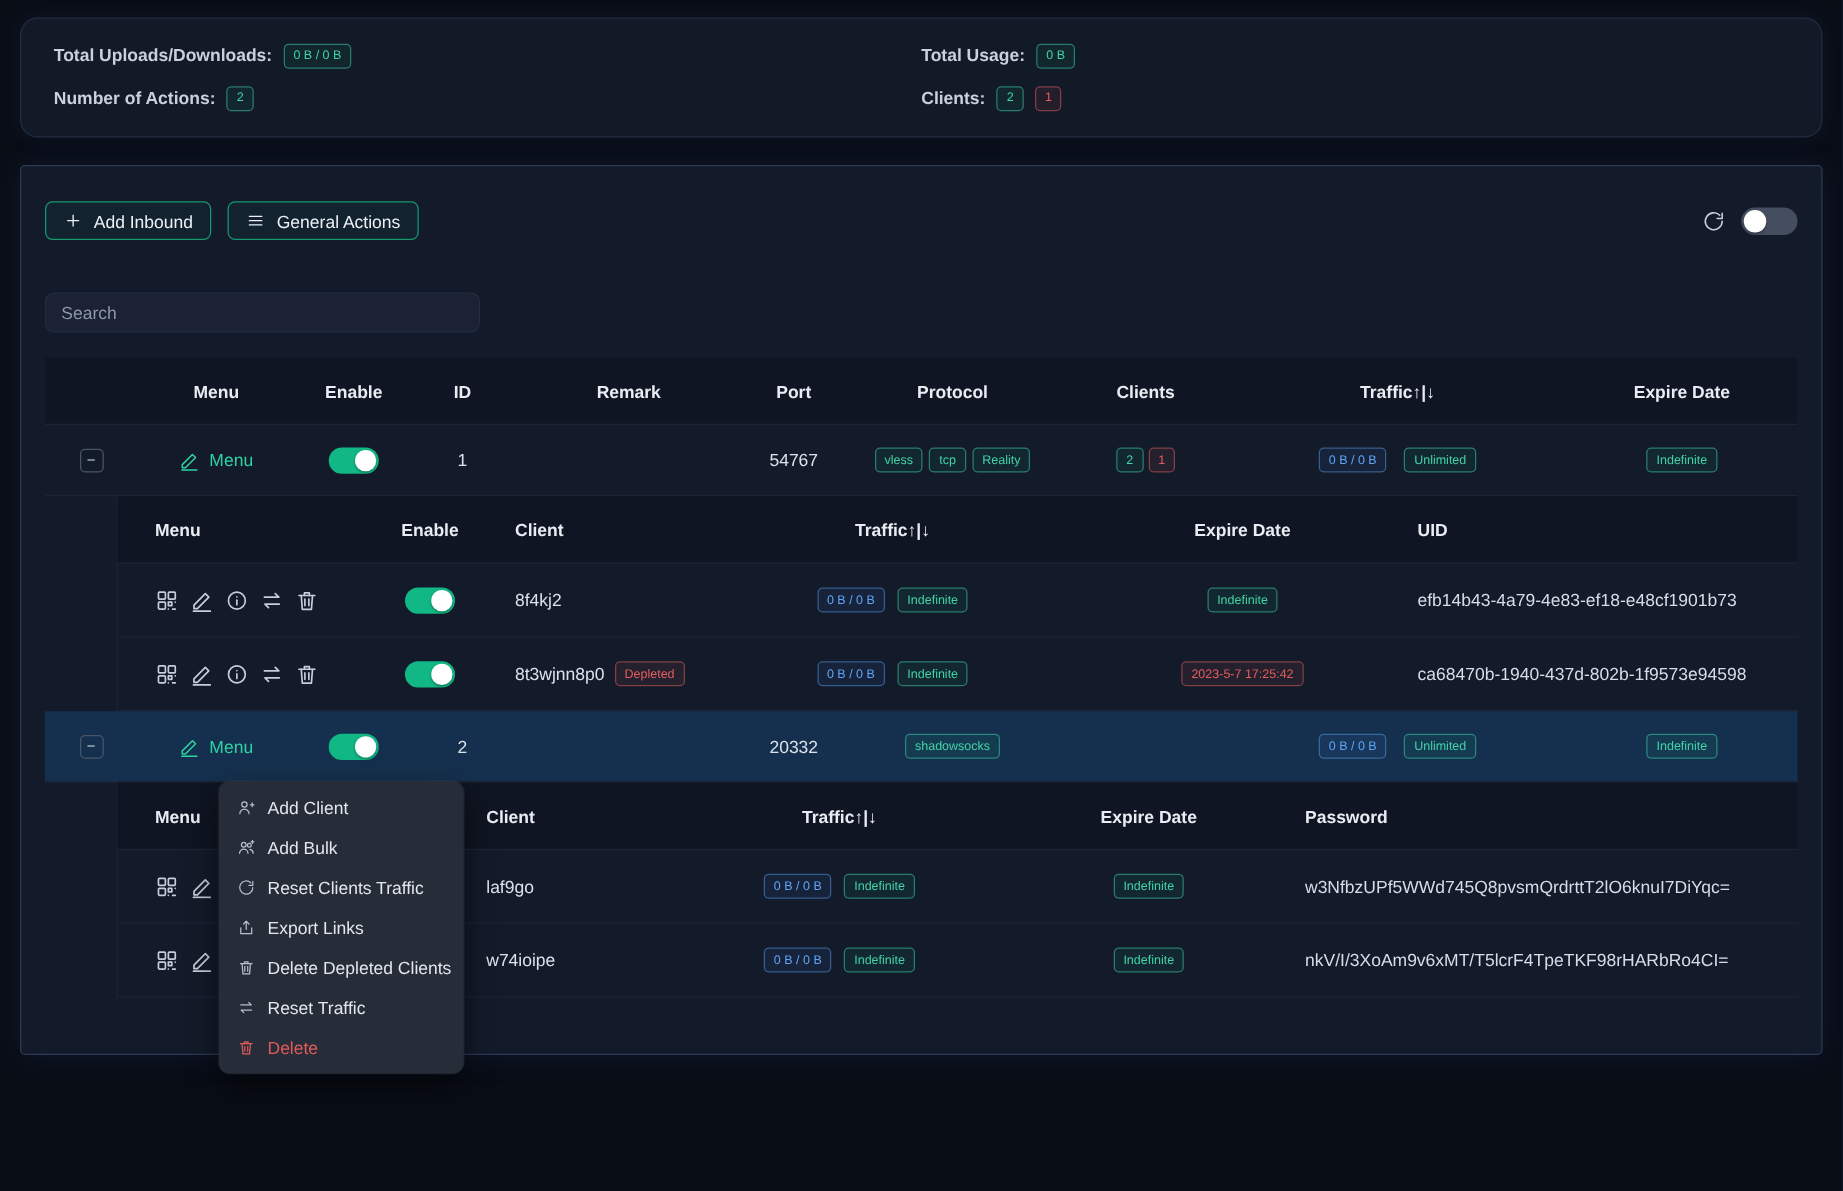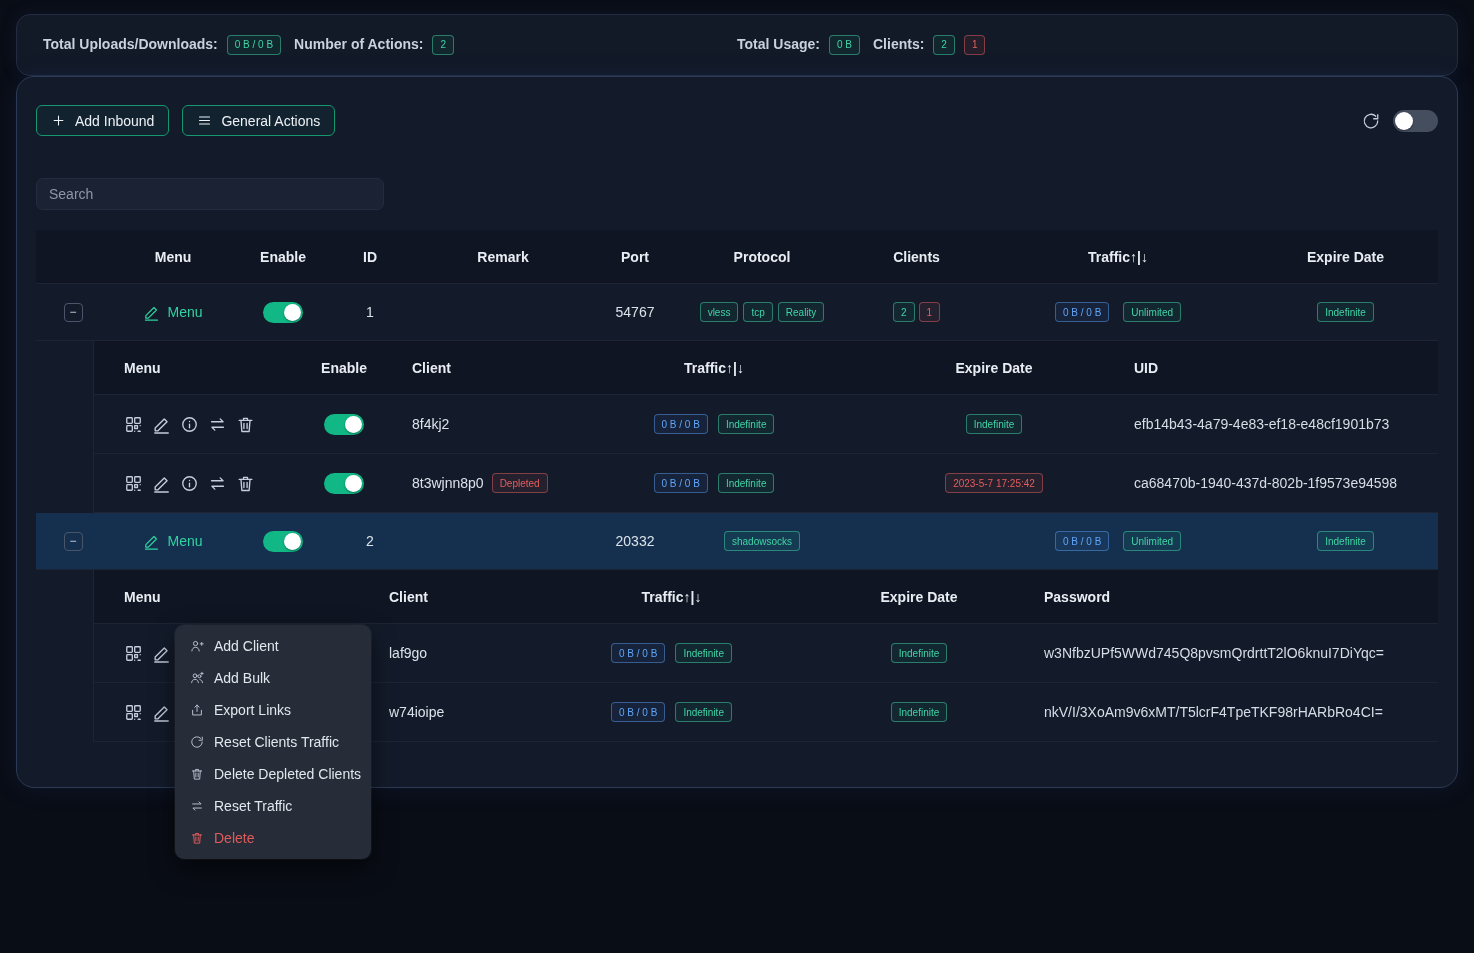--- a/index.html
+++ b/index.html
@@ -2,31 +2,31 @@
 <html><head>
 <meta charset="utf-8">
 <style>
   * { margin:0; padding:0; box-sizing:border-box; }
   html,body { width:1474px; height:953px; }
   body { background:#090d16; font-family:"Liberation Sans","DejaVu Sans",sans-serif; color:#dce2ea; overflow:hidden; }
   .page { position:relative; width:1474px; height:953px; padding:14px 16px 0; }
 
   
   .stats-card { background:#121927; border:1px solid #232d41; border-radius:14px; padding:19px 26px 20px; display:flex; box-shadow:0 0 16px rgba(35,55,100,.22); }
-  .stats-col { width:50%; display:flex; flex-direction:row; gap:13px; }
+  .stats-col { width:50%; display:flex; flex-direction:column; gap:13px; }
   .stat-row { display:flex; align-items:center; gap:9px; font-size:14px; font-weight:700; color:#c9d1dd; line-height:21px; }
 
   
   .badge { display:inline-flex; align-items:center; padding:0 7px; height:20px; font-size:10px; font-weight:400; border-radius:4px; border:1px solid; white-space:nowrap; }
   .badge.green { color:#41d3a5; border-color:rgba(65,211,165,.5); background:rgba(26,188,145,.08); }
   .badge.blue  { color:#5fa5f7; border-color:rgba(95,165,247,.45); background:rgba(64,137,255,.08); }
   .badge.red   { color:#e25e5e; border-color:rgba(226,94,94,.5);  background:rgba(226,94,94,.09); }
 
   
-  .main-card { background:#131b2a; border:1px solid #2c3a58; border-radius:18px; padding:28px 19px 0; height:712px; box-shadow:0 0 24px rgba(45,75,150,.16); }
+  .main-card { margin-top:22px; background:#131b2a; border:1px solid #2c3a58; border-radius:4px; padding:28px 19px 0; height:712px; box-shadow:0 0 24px rgba(45,75,150,.16); }
 
   .toolbar { display:flex; align-items:center; }
   .btn { display:inline-flex; align-items:center; gap:9px; height:31px; padding:0 14px; background:rgba(18,160,118,.06); border:1px solid #17976f; border-radius:6px; color:#edf1f7; font-size:14px; margin-right:13px; cursor:pointer; font-family:inherit; }
   .btn .ic { width:15px; height:15px; }
   .toolbar-right { margin-left:auto; display:flex; align-items:center; gap:13px; }
   .icon-btn { color:#c6cedb; display:inline-flex; cursor:pointer; background:none; border:none; padding:0; }
   .icon-btn .ic { width:18px; height:18px; }
 
   .switch { position:relative; display:inline-block; width:40px; height:21px; border-radius:11px; background:#11b784; cursor:pointer; flex:none; }
   .switch::after { content:""; position:absolute; top:2px; right:2px; width:17px; height:17px; border-radius:50%; background:#fff; box-shadow:0 1px 2px rgba(0,0,0,.35); }
@@ -482,43 +482,43 @@
       <span>Add Client</span>
     </div>
     <div class="menu-item">
       <svg class="ic">
           <use href="#i-users-plus"></use>
         </svg>
       <span>Add Bulk</span>
     </div>
     <div class="menu-item">
       <svg class="ic">
+          <use href="#i-refresh"></use>
+        </svg>
+      <span>Reset Clients Traffic</span>
+    </div>
+    <div class="menu-item">
+      <svg class="ic">
           <use href="#i-export"></use>
         </svg>
       <span>Export Links</span>
     </div>
     <div class="menu-item">
       <svg class="ic">
-          <use href="#i-refresh"></use>
-        </svg>
-      <span>Reset Clients Traffic</span>
+          <use href="#i-trash"></use>
+        </svg>
+      <span>Delete Depleted Clients</span>
     </div>
     <div class="menu-item">
       <svg class="ic">
+          <use href="#i-swap"></use>
+        </svg>
+      <span>Reset Traffic</span>
+    </div>
+    <div class="menu-item danger">
+      <svg class="ic">
           <use href="#i-trash"></use>
         </svg>
-      <span>Delete Depleted Clients</span>
-    </div>
-    <div class="menu-item">
-      <svg class="ic">
-          <use href="#i-swap"></use>
-        </svg>
-      <span>Reset Traffic</span>
-    </div>
-    <div class="menu-item danger">
-      <svg class="ic">
-          <use href="#i-trash"></use>
-        </svg>
       <span>Delete</span>
     </div>
   </div>
 
 </div>
 
 </body></html>

